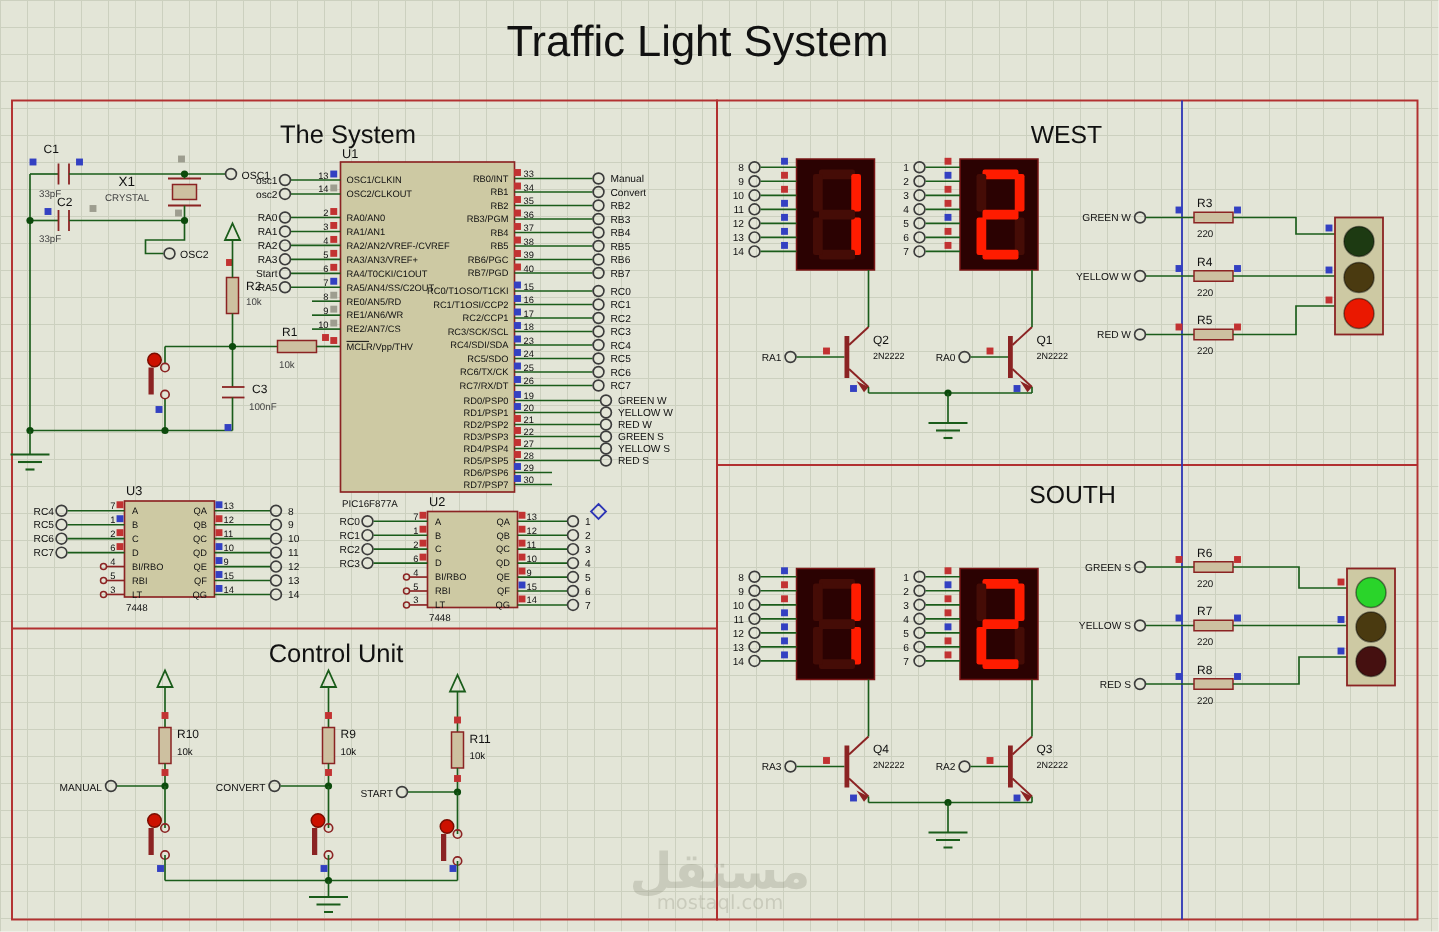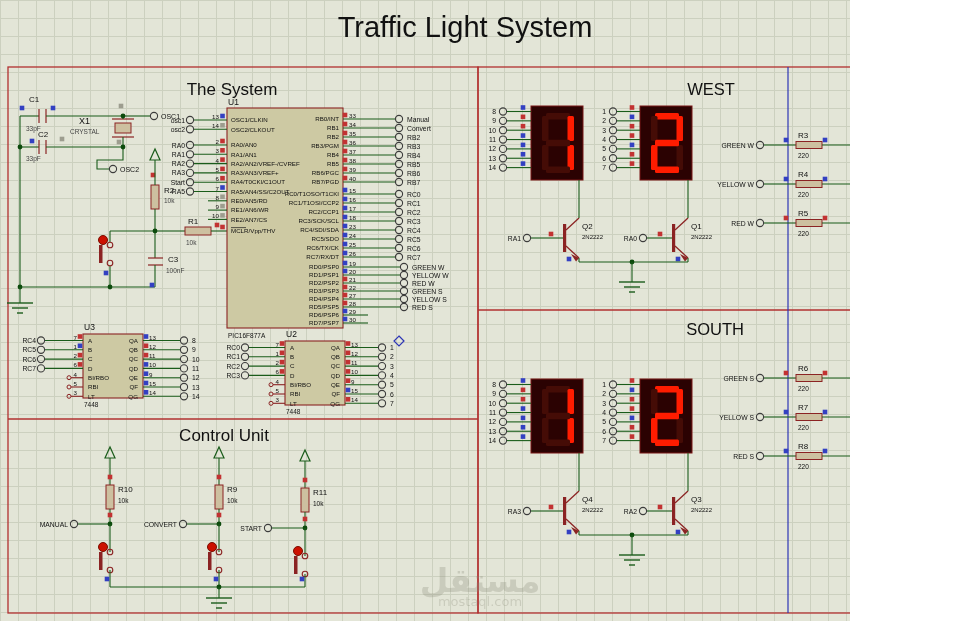--- a/index.html
+++ b/index.html
@@ -1,17 +1,17 @@
 <!DOCTYPE html>
 <html><head>
 <meta charset="utf-8">
 <style>
   html,body{margin:0;padding:0}
   #stage{
-    position:relative;width:850px;height:621px;overflow:hidden;
+    position:relative;width:959px;height:621px;overflow:hidden;
     background-color:#e3e5d7;
     background-image:linear-gradient(#ccd0bf 1px,transparent 1px),
                      linear-gradient(90deg,#ccd0bf 1px,transparent 1px);
     background-size:18px 18px;
     font-family:"Liberation Sans",sans-serif;
   }
   svg{position:absolute;left:0;top:0}
   text{font-family:"Liberation Sans",sans-serif;fill:#111}
   .secbox{fill:none;stroke:#b23030;stroke-width:1.3}
   .secline{stroke:#b23030;stroke-width:1.3}

